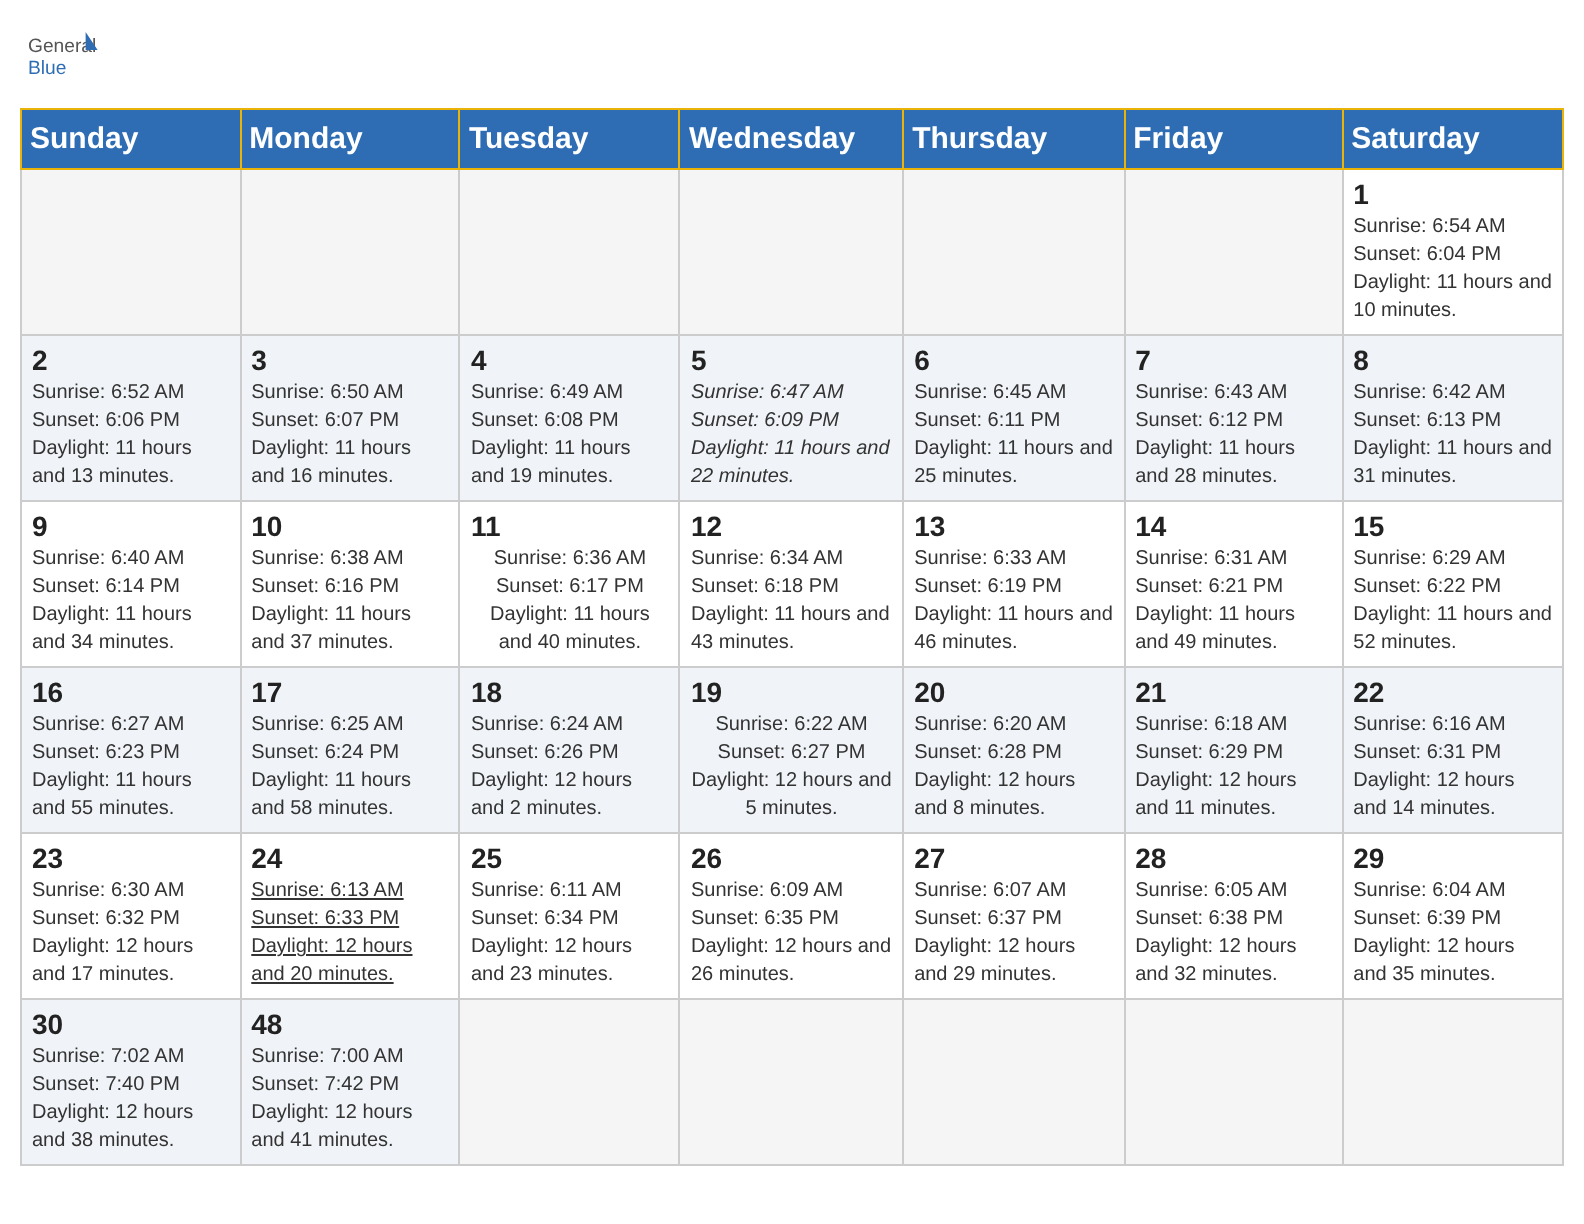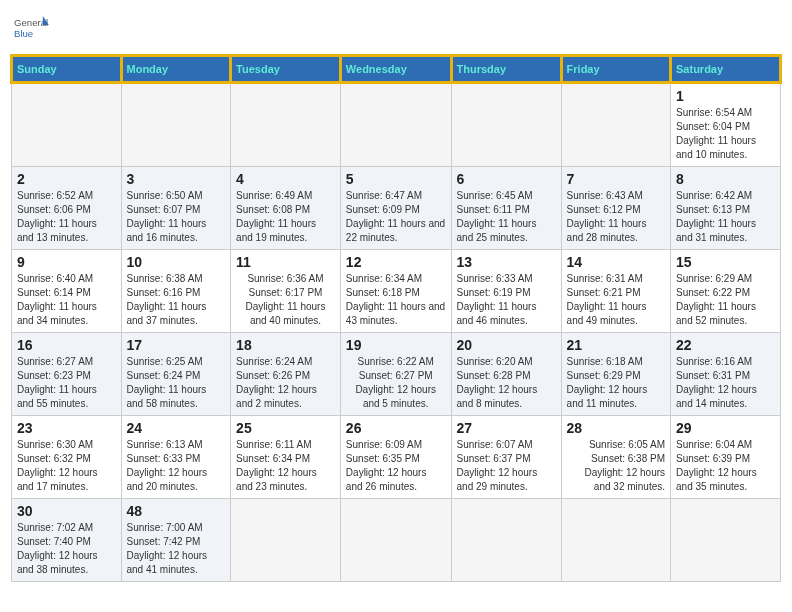--- a/index.html
+++ b/index.html
@@ -38,26 +38,26 @@
       font-size: 14px;
       color: #555;
     }
     .calendar {
       width: 100%;
       border-collapse: collapse;
       border: 1px solid #ccc;
     }
     .calendar th {
       background-color: #2e6db4;
-      color: #5eead4;
-      font-size: 11px;
+      color: #ffffff;
+      font-size: 15px;
       font-weight: bold;
       padding: 6px 4px;
       text-align: left;
-      border: 3px solid #eab308;
+      border: 1px solid #eab308;
     }
     .calendar td {
       vertical-align: top;
       border: 1px solid #ccc;
       padding: 4px 5px;
       width: 113px;
       min-height: 80px;
       font-size: 10.5px;
       color: #333;
       background: #fff;
@@ -138,21 +138,21 @@
 Daylight: 11 hours and 16 minutes.</div>
         </td>
         <td>
           <div class="day-number">4</div>
           <div class="day-info" style="white-space: pre-line;">Sunrise: 6:49 AM
 Sunset: 6:08 PM
 Daylight: 11 hours and 19 minutes.</div>
         </td>
         <td>
           <div class="day-number">5</div>
-          <div class="day-info" style="white-space: pre-line;">Sunrise: 6:47 AM
+          <div class="day-info" style="white-space: pre-line; font-style: italic;">Sunrise: 6:47 AM
 Sunset: 6:09 PM
 Daylight: 11 hours and 22 minutes.</div>
         </td>
         <td>
           <div class="day-number">6</div>
           <div class="day-info" style="white-space: pre-line;">Sunrise: 6:45 AM
 Sunset: 6:11 PM
 Daylight: 11 hours and 25 minutes.</div>
         </td>
         <td>
@@ -258,21 +258,21 @@
       </tr>
       <tr>
         <td>
           <div class="day-number">23</div>
           <div class="day-info" style="white-space: pre-line;">Sunrise: 6:30 AM
 Sunset: 6:32 PM
 Daylight: 12 hours and 17 minutes.</div>
         </td>
         <td>
           <div class="day-number">24</div>
-          <div class="day-info" style="white-space: pre-line;">Sunrise: 6:13 AM
+          <div class="day-info" style="white-space: pre-line; text-decoration: underline;">Sunrise: 6:13 AM
 Sunset: 6:33 PM
 Daylight: 12 hours and 20 minutes.</div>
         </td>
         <td>
           <div class="day-number">25</div>
           <div class="day-info" style="white-space: pre-line;">Sunrise: 6:11 AM
 Sunset: 6:34 PM
 Daylight: 12 hours and 23 minutes.</div>
         </td>
         <td>
@@ -282,21 +282,21 @@
 Daylight: 12 hours and 26 minutes.</div>
         </td>
         <td>
           <div class="day-number">27</div>
           <div class="day-info" style="white-space: pre-line;">Sunrise: 6:07 AM
 Sunset: 6:37 PM
 Daylight: 12 hours and 29 minutes.</div>
         </td>
         <td>
           <div class="day-number">28</div>
-          <div class="day-info" style="white-space: pre-line; text-align: right;">Sunrise: 6:05 AM
+          <div class="day-info" style="white-space: pre-line;">Sunrise: 6:05 AM
 Sunset: 6:38 PM
 Daylight: 12 hours and 32 minutes.</div>
         </td>
         <td>
           <div class="day-number">29</div>
           <div class="day-info" style="white-space: pre-line;">Sunrise: 6:04 AM
 Sunset: 6:39 PM
 Daylight: 12 hours and 35 minutes.</div>
         </td>
       </tr>

